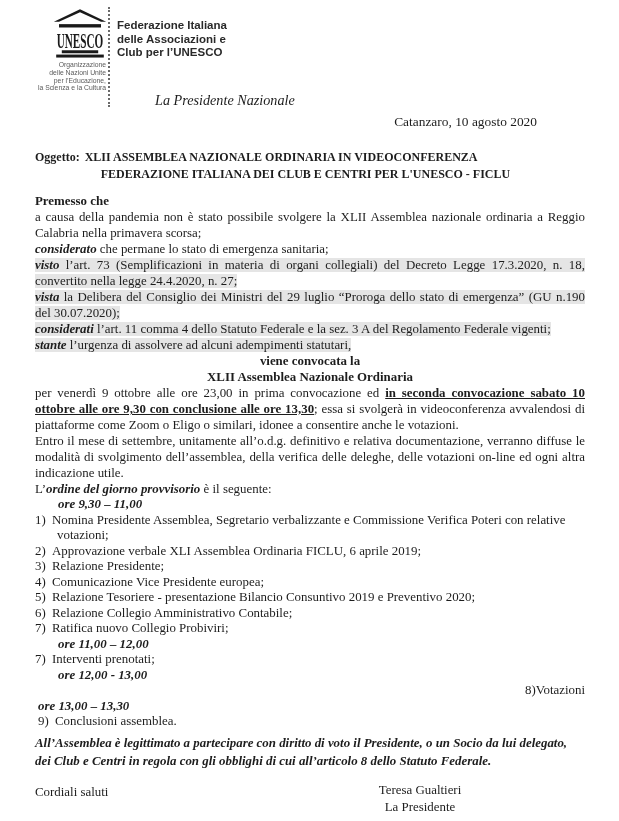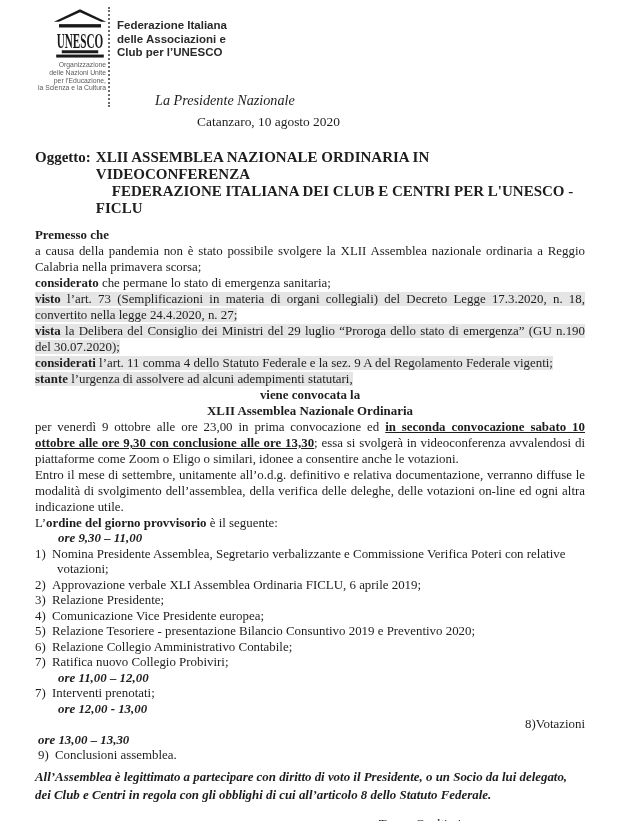--- a/index.html
+++ b/index.html
@@ -12,28 +12,28 @@
   .logo-caption{
     position:absolute;left:6px;top:61px;width:100px;text-align:right;
     font-family:"Liberation Sans",sans-serif;font-size:6.8px;line-height:7.8px;color:#5a5a5a;
   }
   .dotline{position:absolute;left:108px;top:7px;height:100px;width:0;border-left:2px dotted #6a6a6a;}
   .brand{
     position:absolute;left:117px;top:19px;
     font-family:"Liberation Sans",sans-serif;font-weight:bold;font-size:11.5px;line-height:13.5px;color:#2a2a2a;
   }
   .role{position:absolute;left:155px;top:92px;font-style:italic;font-size:14.2px;}
-  .dateline{position:absolute;top:114px;left:0;right:82px;text-align:center;font-size:13.4px;}
+  .dateline{position:absolute;top:114px;left:0;right:82px;text-align:right;font-size:13.4px;}
   
   .body{position:absolute;left:35px;top:149px;width:550px;font-size:12.9px;line-height:16px;}
-  .subject{display:flex;gap:5px;font-weight:bold;line-height:17px;font-size:15px;}
+  .subject{display:flex;gap:5px;font-weight:bold;line-height:17px;font-size:12px;}
   .subject .l2{margin-left:16px;}
   .premesso-head{margin-top:10px;font-weight:bold;}
   p.j{margin:0;text-align:justify;}
-  .b{font-weight:bold;}
+  .b{font-weight:bold;font-style:italic;}
   .hl{background:#e5e5e5;}
   .center{text-align:center;font-weight:bold;margin:0;}
   .bu{font-weight:bold;text-decoration:underline;}
   .agenda{line-height:15.5px;}
   .ag-time{font-weight:bold;font-style:italic;margin-left:23px;}
   .ag-item{padding-left:22px;text-indent:-22px;margin:0;}
   .ag-item .num{display:inline-block;width:17px;text-indent:0;}
   .sh5{margin-left:5px;text-align:right;}
   .sh3{margin-left:3px;}
   .note{margin-top:4px;font-weight:bold;font-style:italic;line-height:18px;}
@@ -84,21 +84,21 @@
         <span class="l2">FEDERAZIONE ITALIANA DEI CLUB E CENTRI PER L'UNESCO - FICLU</span>
       </span>
     </div>
 
     <div class="premesso-head">Premesso che</div>
 
     <p class="j"><span class="b"></span><span>a causa della pandemia non è stato possibile svolgere la XLII Assemblea nazionale ordinaria a Reggio Calabria nella primavera scorsa;</span></p>
     <p class="j"><span class="b">considerato</span><span> che permane lo stato di emergenza sanitaria;</span></p>
     <p class="j"><span class="b hl">visto</span><span class="hl"> l’art. 73 (Semplificazioni in materia di organi collegiali) del Decreto Legge 17.3.2020, n. 18, convertito nella legge 24.4.2020, n. 27;</span></p>
     <p class="j"><span class="b hl">vista</span><span class="hl"> la Delibera del Consiglio dei Ministri del 29 luglio “Proroga dello stato di emergenza” (GU n.190 del 30.07.2020);</span></p>
-    <p class="j"><span class="b hl">considerati</span><span class="hl"> l’art. 11 comma 4 dello Statuto Federale e la sez. 9 A del Regolamento Federale vigenti;</span></p>
+    <p class="j"><span class="b hl">considerati</span><span class="hl"> l’art. 11 comma 4 dello Statuto Federale e la sez. 3 A del Regolamento Federale vigenti;</span></p>
     <p class="j"><span class="b hl">stante</span><span class="hl"> l’urgenza di assolvere ad alcuni adempimenti statutari,</span></p>
 
     <p class="center">viene convocata la</p>
     <p class="center">XLII Assemblea Nazionale Ordinaria</p>
 
     <p class="j"><span>per venerdì 9 ottobre alle ore 23,00 in prima convocazione ed </span><span class="bu">in seconda convocazione sabato 10 ottobre alle ore 9,30 con conclusione alle ore 13,30</span><span>; essa si svolgerà in videoconferenza avvalendosi di piattaforme come Zoom o Eligo o similari, idonee a consentire anche le votazioni.</span></p>
 
     <p class="j">Entro il mese di settembre, unitamente all’o.d.g. definitivo e relativa documentazione, verranno diffuse le modalità di svolgimento dell’assemblea, della verifica delle deleghe, delle votazioni on-line ed ogni altra indicazione utile.</p>
 
     <p class="j"><span>L’</span><span class="b">ordine del giorno provvisorio</span><span> è il seguente:</span></p>

